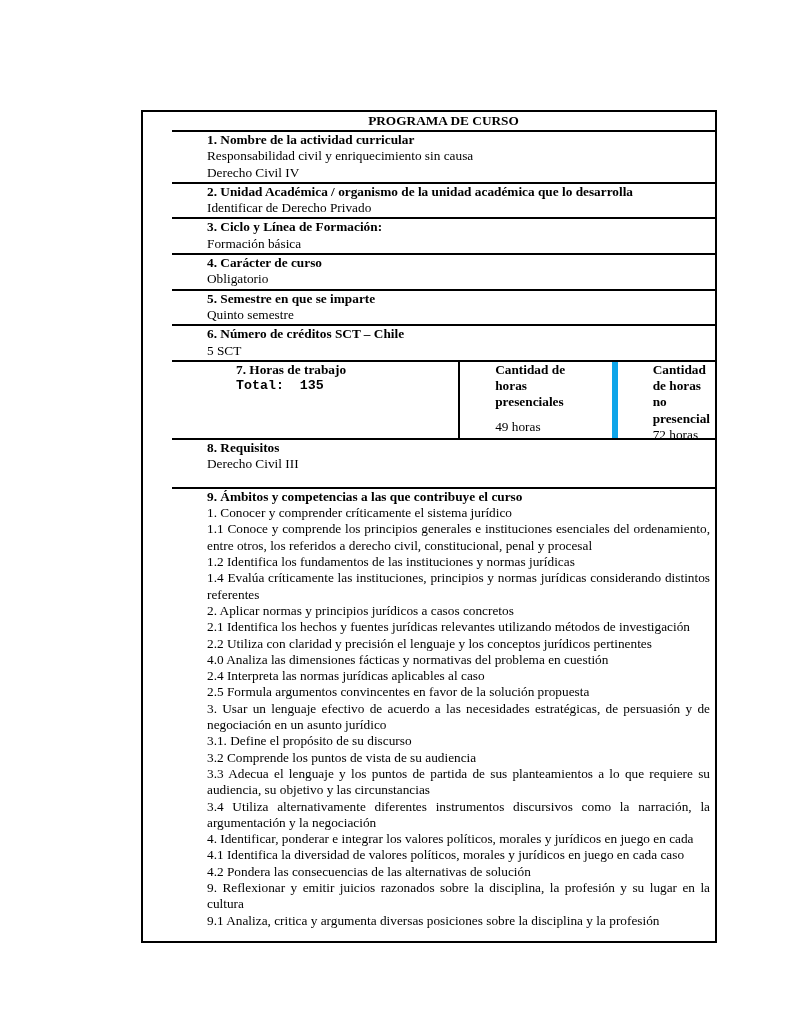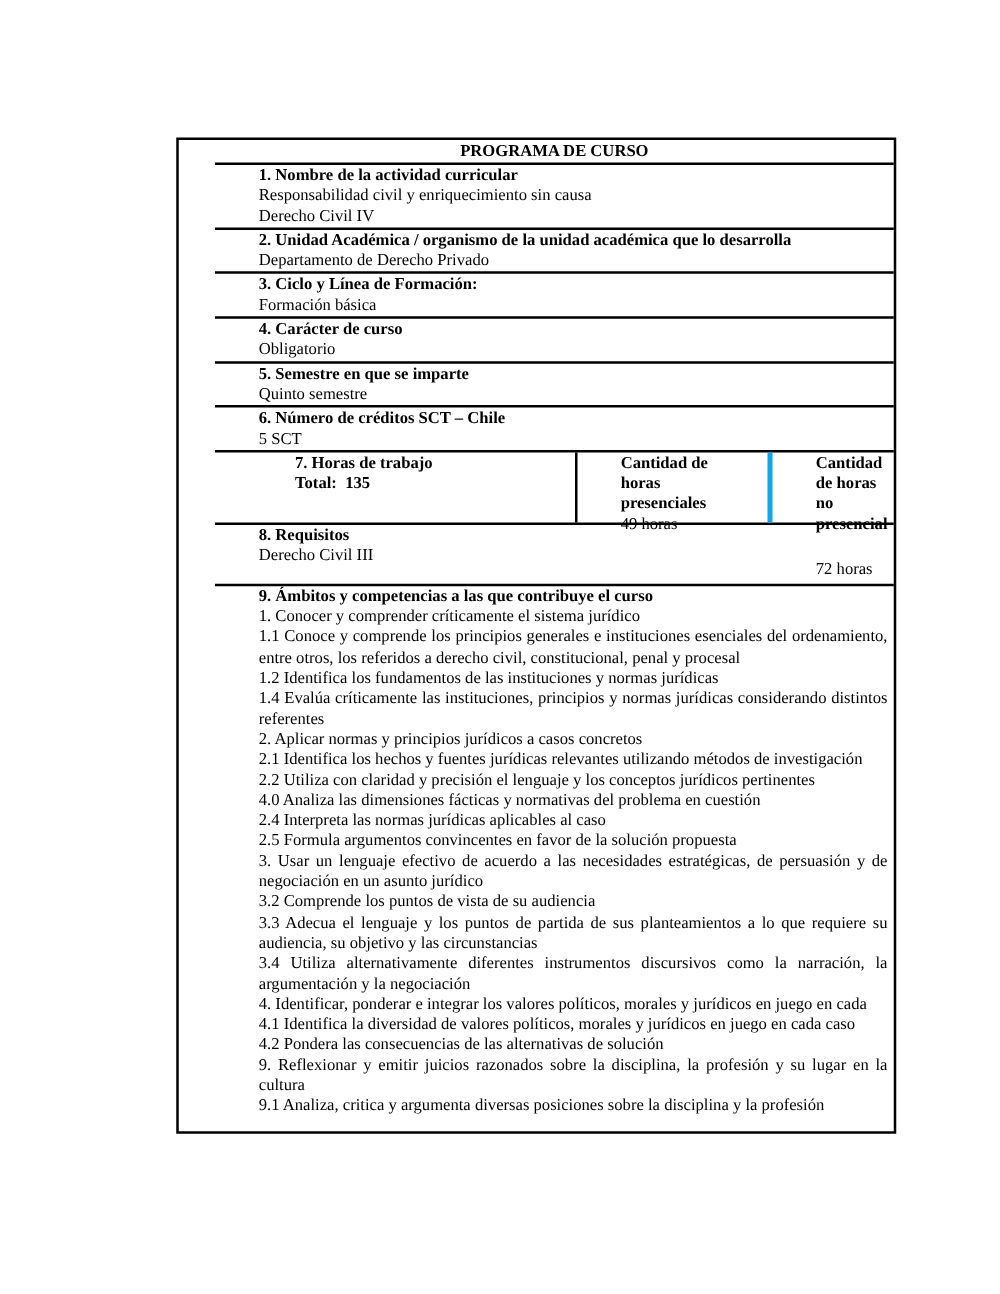--- a/index.html
+++ b/index.html
@@ -32,36 +32,36 @@
     padding: 0 5px 1px 6px;
   }
   .title-row {
     border-top: none;
     text-align: center;
     font-weight: bold;
     padding: 0 0 1px 0;
     line-height: 17px;
   }
   .heading { font-weight: bold; }
-  .pre { white-space: pre-wrap; }
+  .pre { white-space: pre-wrap; font-family: Liberation Mono, monospace; }
 
   .hours-row {
     display: flex;
     padding: 0;
-    height: 58px;
+    height: 78px;
     align-items: stretch;
   }
   .hours-cell {
     padding: 0 5px 3px 6px;
     display: flex;
     flex-direction: column;
   }
   .hours-c1 { width: 278px; }
   .hours-c2 { width: 150px; border-left: 2px solid #000000; }
-  .hours-c3 { flex: 1; border-left: 4px solid #0ea5e9; gap: 20px; }
+  .hours-c3 { flex: 1; border-left: 6px solid #0ea5e9; }
   .cell-bottom { margin-top: auto; }
 
   .req-row { min-height: 49px; }
 
   .comp-row { padding-bottom: 12px; }
   .comp-paragraphs p {
     margin: 0;
     text-align: justify;
   }
 </style>
@@ -73,21 +73,21 @@
   <div class="row title-row">PROGRAMA DE CURSO</div>
 
   <div class="row">
     <div class="heading">1. Nombre de la actividad curricular</div>
     <div>Responsabilidad civil y enriquecimiento sin causa</div>
     <div>Derecho Civil IV</div>
   </div>
 
   <div class="row">
     <div class="heading">2. Unidad Académica / organismo de la unidad académica que lo desarrolla</div>
-    <div>Departamento de Derecho Privado</div>
+    <div>Identificar de Derecho Privado</div>
   </div>
 
   <div class="row">
     <div class="heading">3. Ciclo y Línea de Formación:</div>
     <div>Formación básica</div>
   </div>
 
   <div class="row">
     <div class="heading">4. Carácter de curso</div>
     <div>Obligatorio</div>
@@ -131,20 +131,21 @@
         <p>1.1 Conoce y comprende los principios generales e instituciones esenciales del ordenamiento, entre otros, los referidos a derecho civil, constitucional, penal y procesal</p>
         <p>1.2 Identifica los fundamentos de las instituciones y normas jurídicas</p>
         <p>1.4 Evalúa críticamente las instituciones, principios y normas jurídicas considerando distintos referentes</p>
         <p>2. Aplicar normas y principios jurídicos a casos concretos</p>
         <p>2.1 Identifica los hechos y fuentes jurídicas relevantes utilizando métodos de investigación</p>
         <p>2.2 Utiliza con claridad y precisión el lenguaje y los conceptos jurídicos pertinentes</p>
         <p>4.0 Analiza las dimensiones fácticas y normativas del problema en cuestión</p>
         <p>2.4 Interpreta las normas jurídicas aplicables al caso</p>
         <p>2.5 Formula argumentos convincentes en favor de la solución propuesta</p>
         <p>3. Usar un lenguaje efectivo de acuerdo a las necesidades estratégicas, de persuasión y de negociación en un asunto jurídico</p>
+        <p>3.1. Define el propósito de su discurso</p>
         <p>3.2 Comprende los puntos de vista de su audiencia</p>
         <p>3.3 Adecua el lenguaje y los puntos de partida de sus planteamientos a lo que requiere su audiencia, su objetivo y las circunstancias</p>
         <p>3.4 Utiliza alternativamente diferentes instrumentos discursivos como la narración, la argumentación y la negociación</p>
         <p>4. Identificar, ponderar e integrar los valores políticos, morales y jurídicos en juego en cada</p>
         <p>4.1 Identifica la diversidad de valores políticos, morales y jurídicos en juego en cada caso</p>
         <p>4.2 Pondera las consecuencias de las alternativas de solución</p>
         <p>9. Reflexionar y emitir juicios razonados sobre la disciplina, la profesión y su lugar en la cultura</p>
         <p>9.1 Analiza, critica y argumenta diversas posiciones sobre la disciplina y la profesión</p>
       </div>
   </div>

